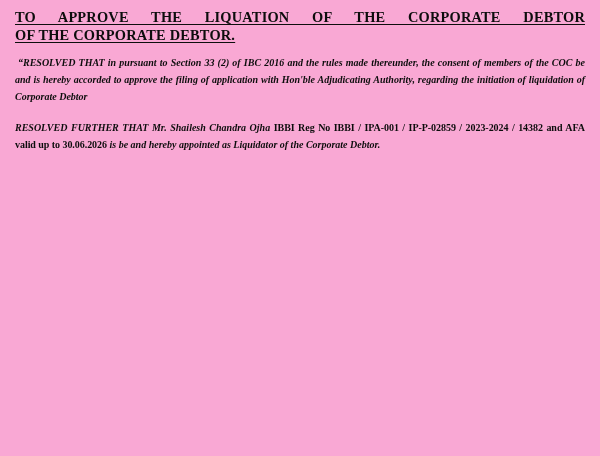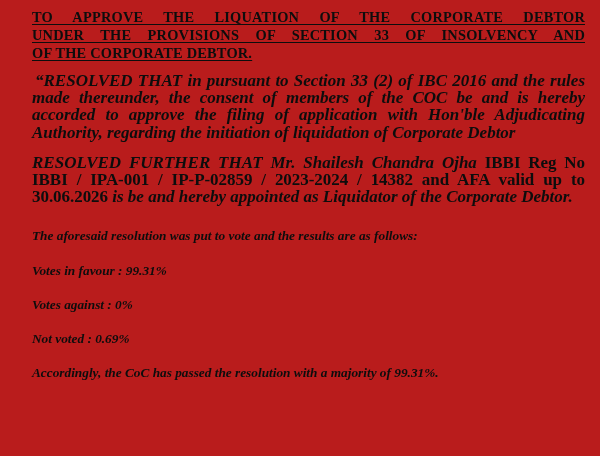--- a/index.html
+++ b/index.html
@@ -13,22 +13,22 @@
     font-family: "Liberation Serif", "DejaVu Serif", serif;
     color: #0d0d0d;
     overflow: hidden;
   }
 
   .page {
     position: relative;
     width: 600px;
     height: 456px;
     box-sizing: border-box;
-    padding: 8px 15px 0 32px;
-    background: #b91c1c;
+    padding: 8px 15px 0 15px;
+    background: #f9a8d4;
   }
 
   
   .doc-heading {
     font-weight: bold;
     font-size: 14.4px;
     line-height: 18px;
     text-align: justify;
     text-align-last: left;
     letter-spacing: 0.2px;
@@ -45,21 +45,21 @@
     white-space: nowrap;
   }
   .doc-heading .hl.last {
     text-align-last: left;
   }
 
   
   .resolution {
     font-weight: bold;
     font-style: italic;
-    font-size: 17px;
+    font-size: 10px;
     line-height: 17.2px;
     text-align: justify;
     text-align-last: left;
     margin: 0 0 13px 0;
     padding: 0;
   }
   .resolution.first {
     text-indent: 3px;
   }
   
@@ -89,30 +89,22 @@
     margin-bottom: 0;
   }
 </style>
 </head>
 <body>
 
 <div class="page">
 
   <div class="doc-heading">
     <span class="hl">TO APPROVE THE LIQUATION OF THE CORPORATE DEBTOR</span>
-    <span class="hl">UNDER THE PROVISIONS OF SECTION 33 OF INSOLVENCY AND</span>
     <span class="hl last">OF THE CORPORATE DEBTOR.</span>
   </div>
 
   <p class="resolution first">“RESOLVED THAT in pursuant to Section 33 (2) of IBC 2016 and the rules made thereunder, the consent of members of the COC be and is hereby accorded to approve the filing of application with Hon'ble Adjudicating Authority, regarding the initiation of liquidation of Corporate Debtor</p>
 
   <p class="resolution"><span>RESOLVED FURTHER THAT Mr. Shailesh Chandra Ojha </span><span class="roman">IBBI Reg No IBBI / IPA-001 / IP-P-02859 / 2023-2024 / 14382 and AFA valid up to 30.06.2026</span><span> is be and hereby appointed as Liquidator of the Corporate Debtor.</span></p>
 
 
-  <div class="results">
-    <p class="result-line intro">The aforesaid resolution was put to vote and the results are as follows:</p>
-    <p class="result-line">Votes in favour : 99.31%</p>
-    <p class="result-line">Votes against : 0%</p>
-    <p class="result-line">Not voted : 0.69%</p>
-    <p class="result-line conclusion">Accordingly, the CoC has passed the resolution with a majority of 99.31%.</p>
-  </div>
 
 </div>
 
 </body></html>

